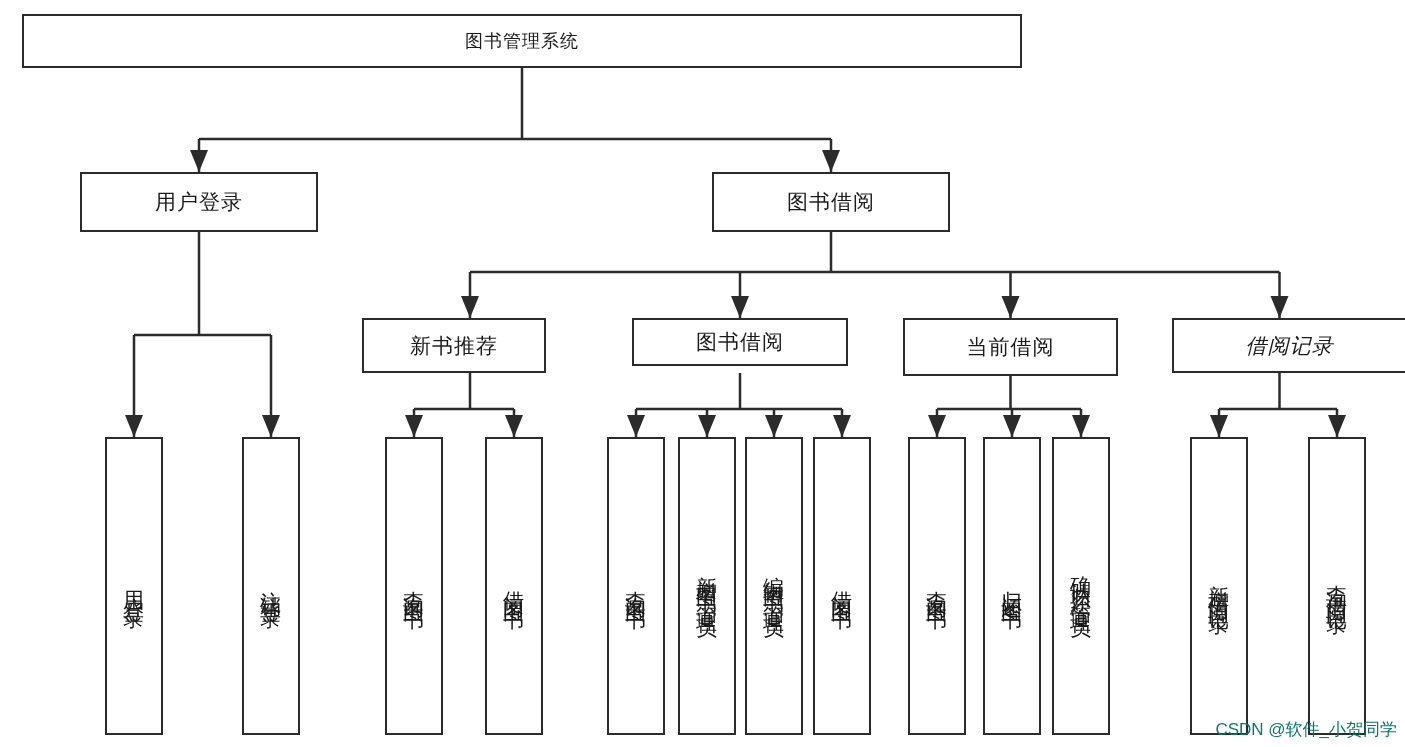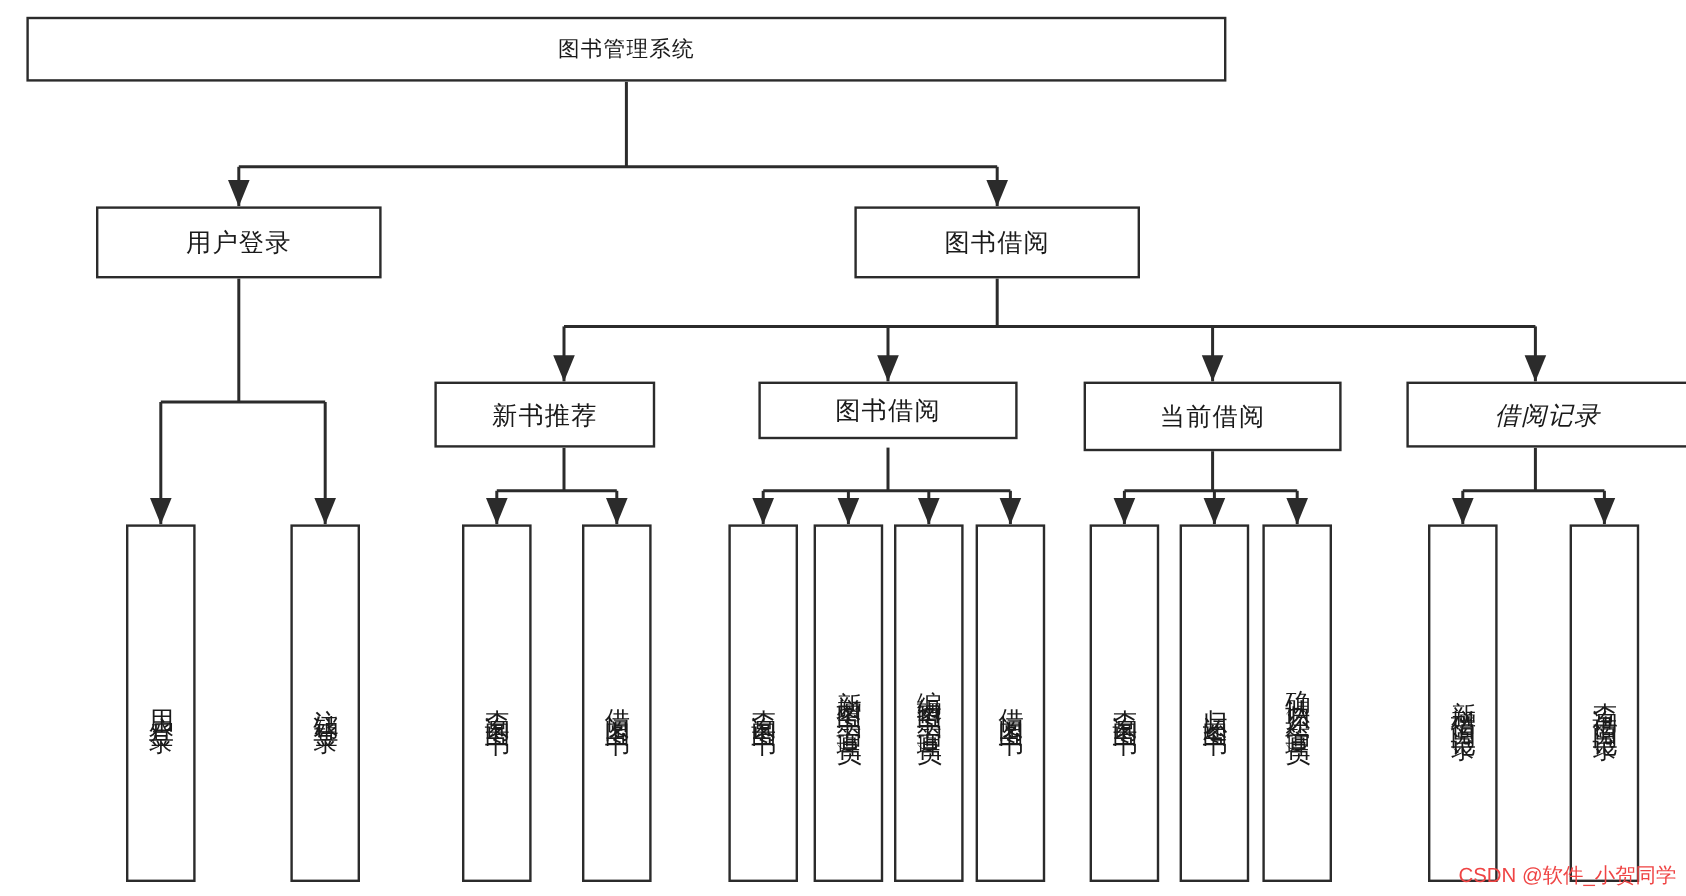--- a/index.html
+++ b/index.html
@@ -54,21 +54,21 @@
     white-space: pre;
   }
   .node.root {
     font-size: 18px;
   }
   #watermark {
     position: absolute;
     right: 8px;
     bottom: 6px;
     font-size: 17px;
-    color: #ef4444;
+    color: #0f766e;
     white-space: nowrap;
     pointer-events: none;
   }
 </style>
 </head>
 <body>
 
 <div id="canvas">
   <svg id="edges" viewBox="0 0 1405 747" xmlns="http://www.w3.org/2000/svg">
       <line x1="522" y1="68" x2="522" y2="139" stroke="#2b2b2b" stroke-width="2.5"></line>

